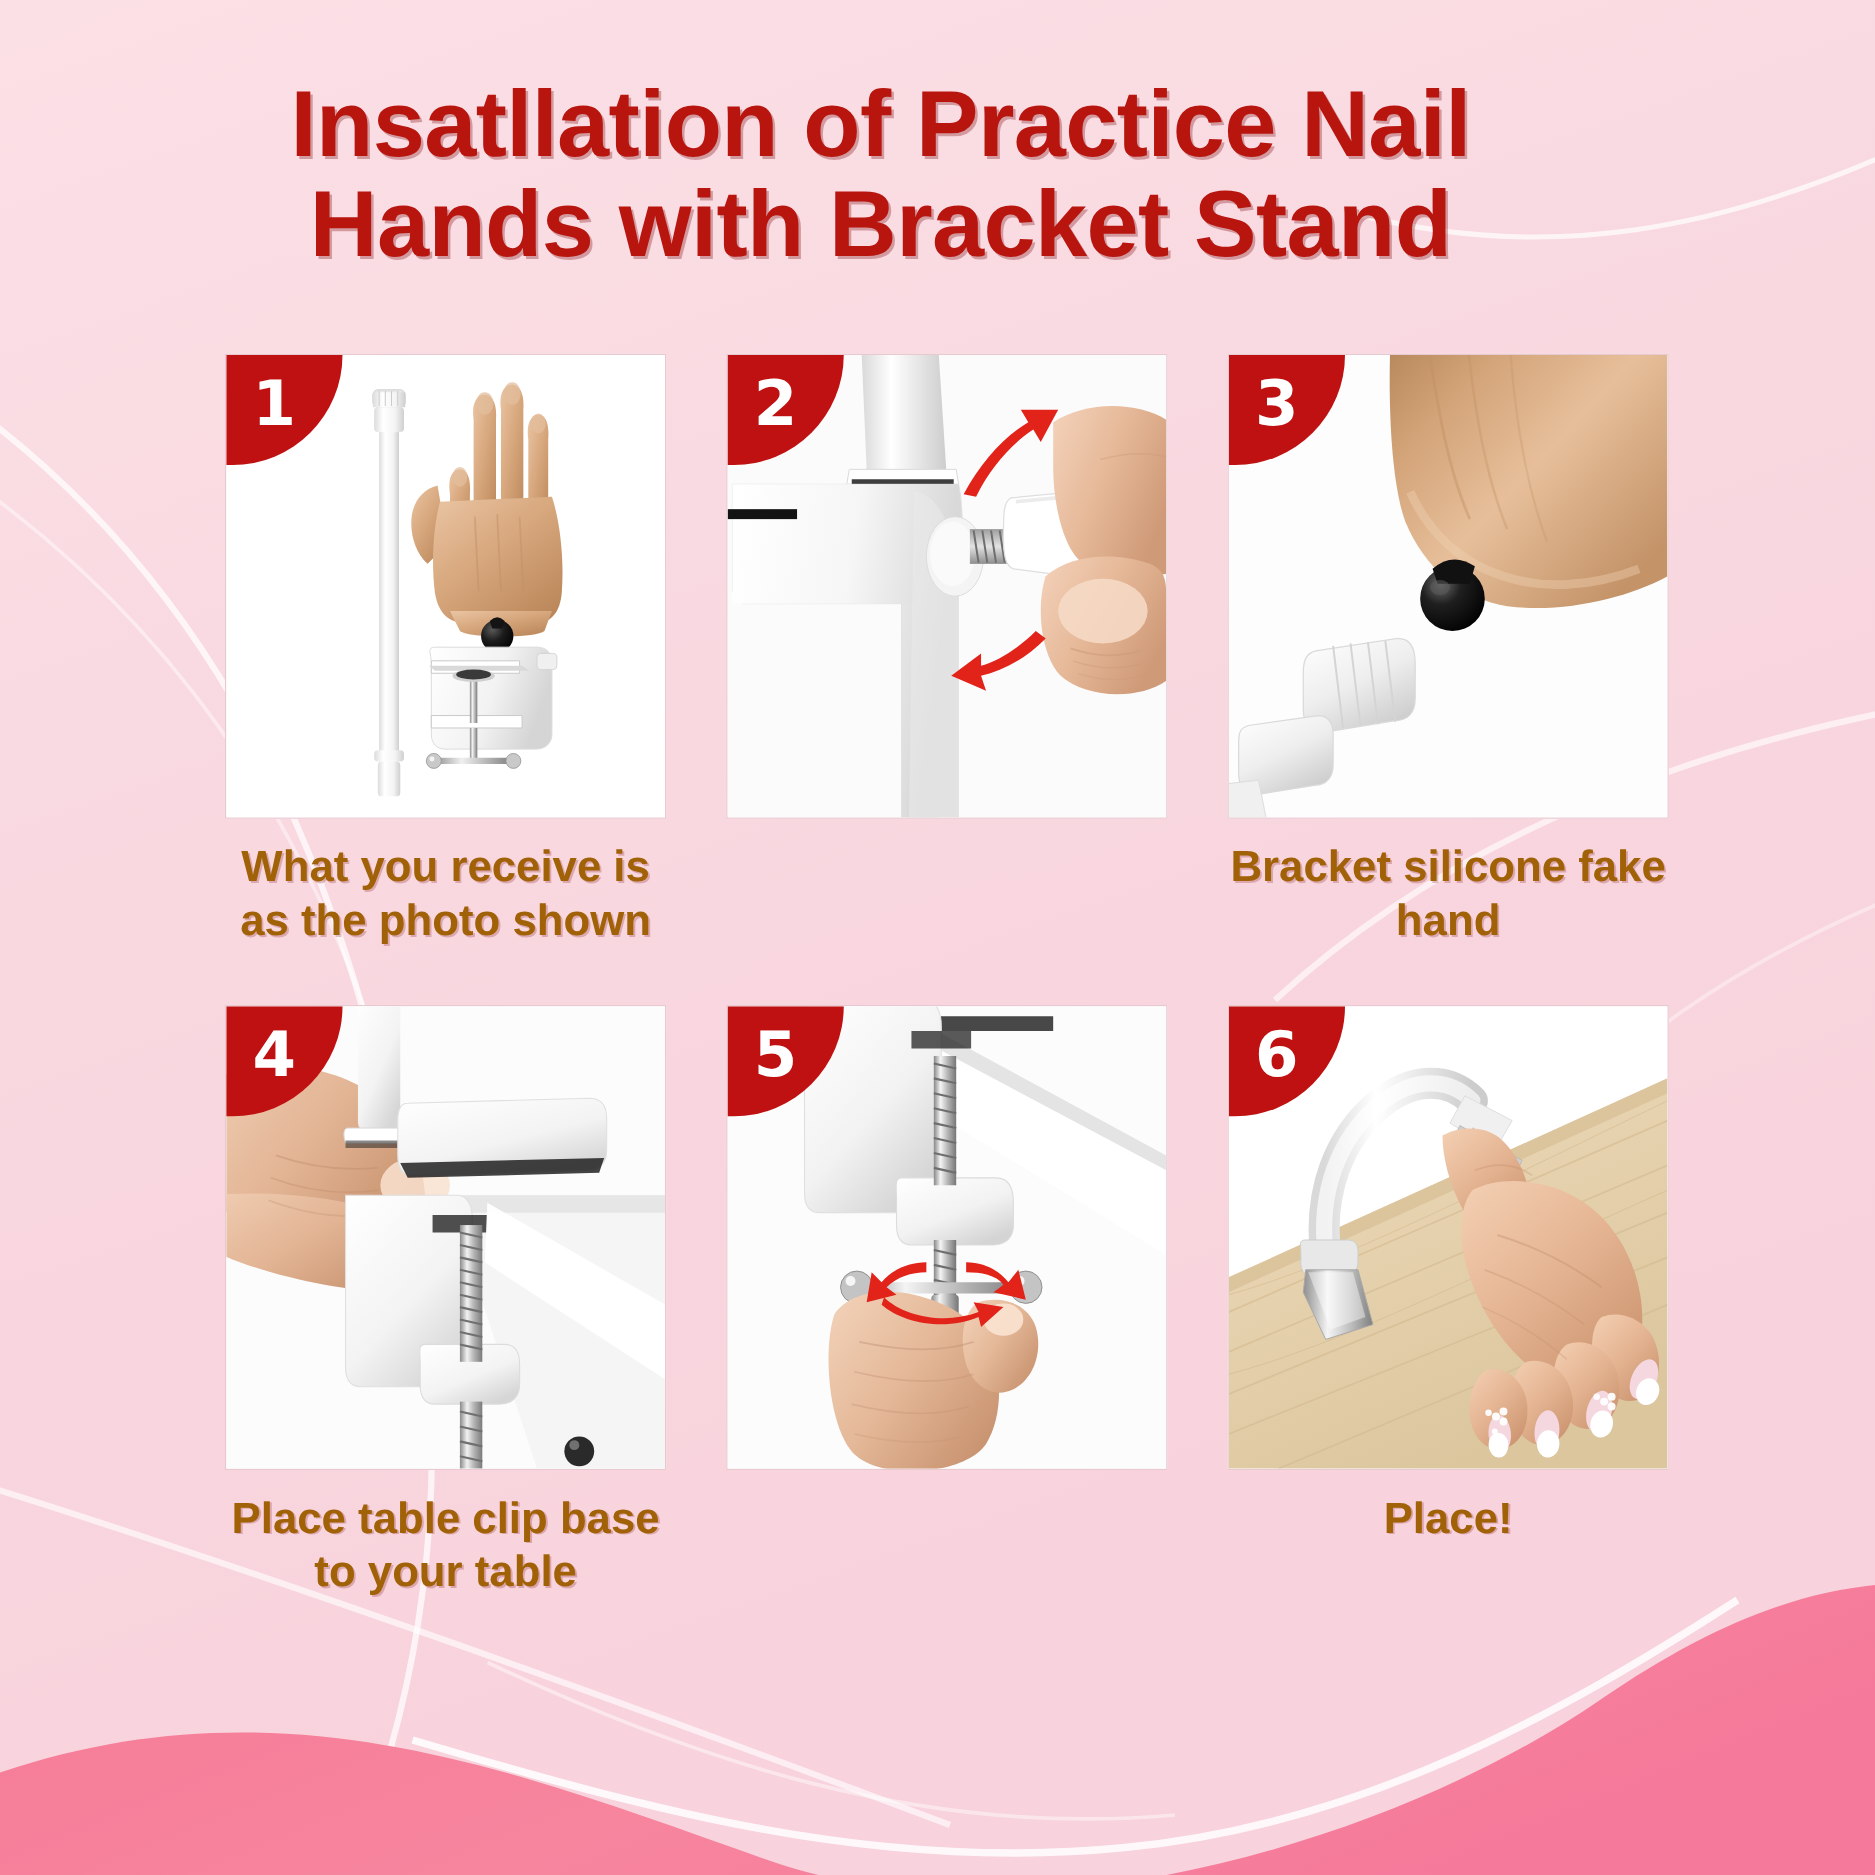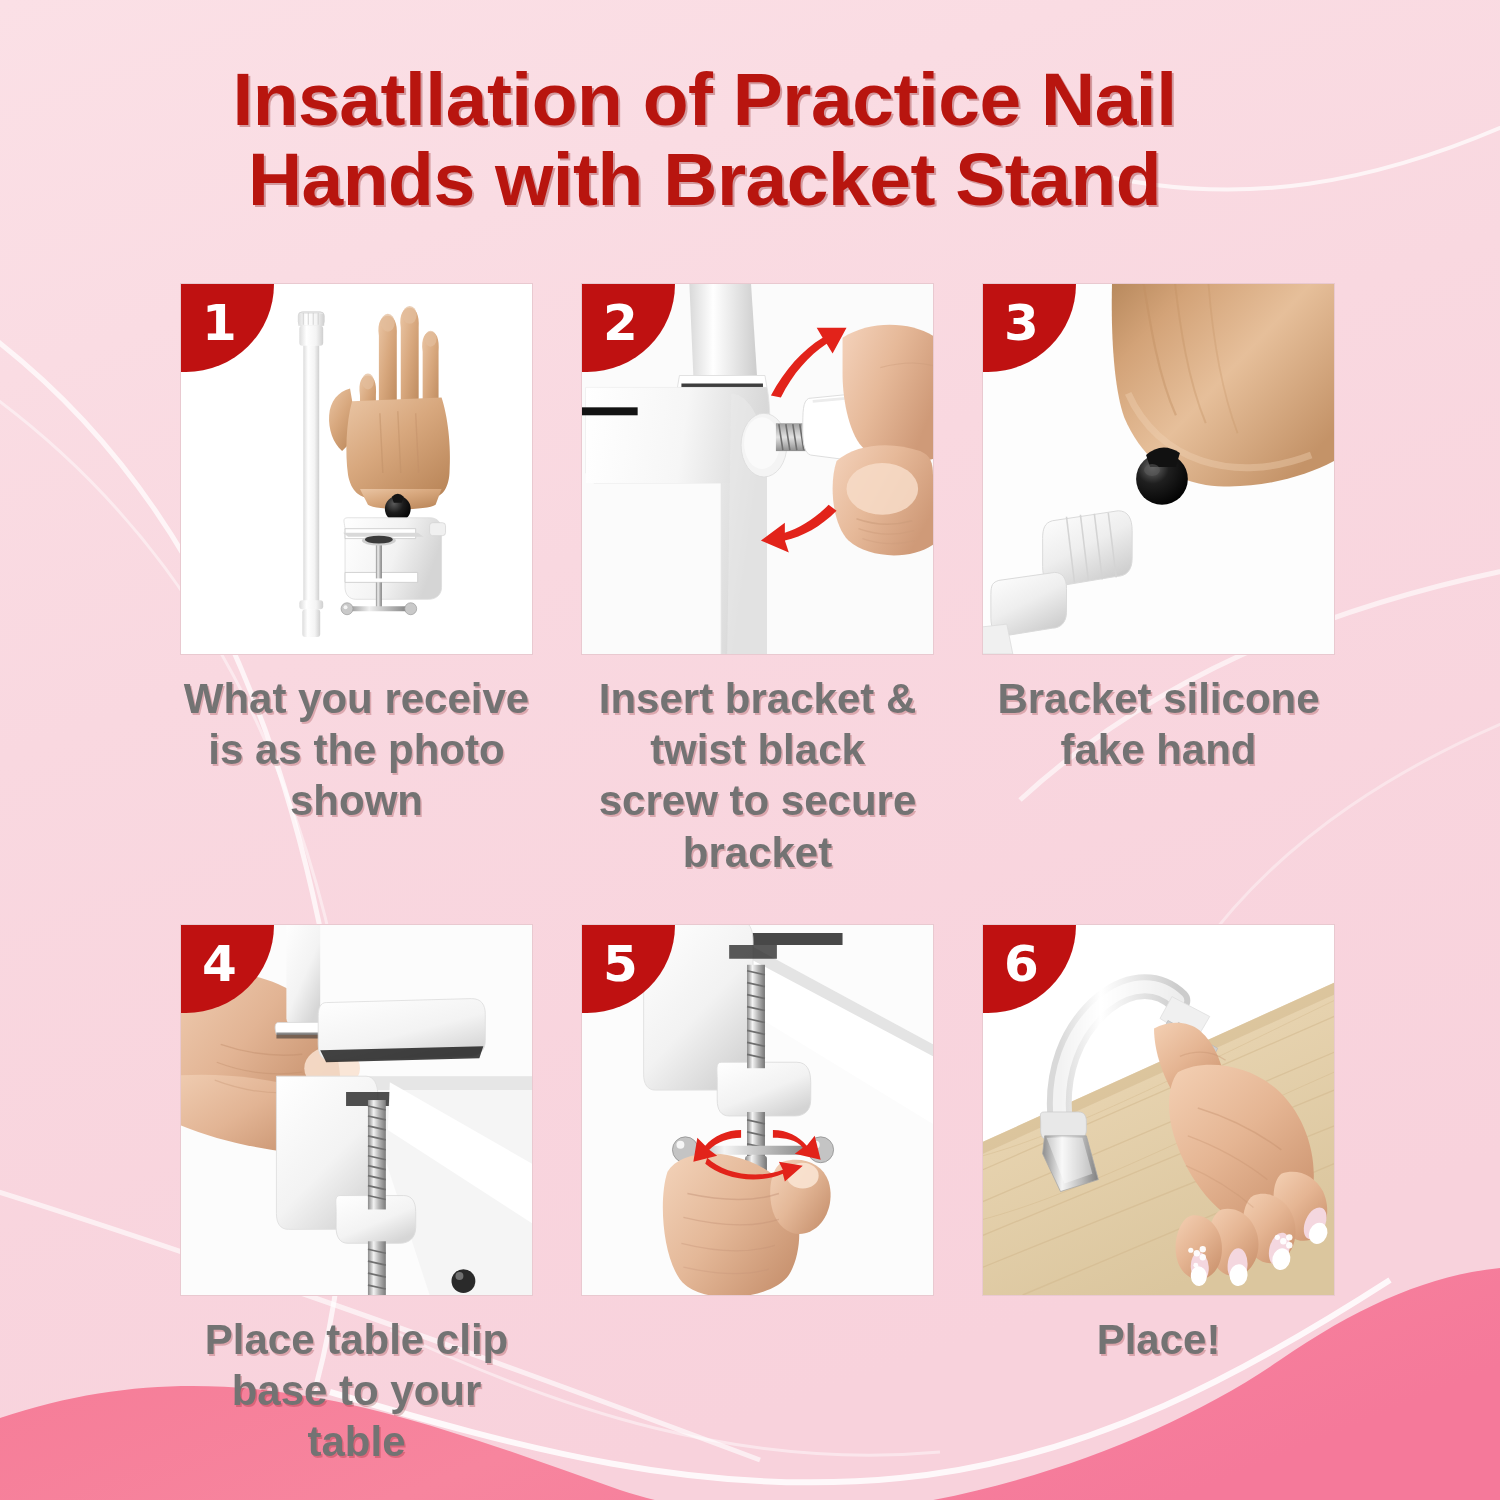--- a/index.html
+++ b/index.html
@@ -70,22 +70,22 @@
     color:#ffffff;
     font-size:50px;
     font-weight:bold;
     line-height:1;
     font-family:"DejaVu Sans", sans-serif;
   }
 
   .caption {
     margin-top:18px;
     text-align:center;
-    color:#737373;
-    font-size:42px;
+    color:#a16207;
+    font-size:35px;
     font-weight:bold;
     line-height:1.22;
     text-shadow:1.5px 1.5px 0 rgba(120,0,0,0.22);
   }
   .caption.tight { padding:0 4px; }
 </style>
 </head>
 <body>
 
 <svg id="bg-layer" viewBox="0 0 1500 1500" preserveAspectRatio="none">
@@ -310,21 +310,20 @@
             <g fill="#e2231a">
               <path d="M256 228 C240 244 222 254 204 258 L208 270 L180 258 L204 240 L204 250
                        C218 246 234 236 248 222 Z"></path>
             </g>
           </svg>
         </div>
         <div class="badge">
           <span class="badge-num">2</span>
         </div>
       </div>
-      <div class="caption tight">Insert bracket &amp; twist black screw to secure bracket</div>
     </div>
 
     <div class="step">
       <div class="panel">
         <div class="panel-art">
           <svg viewBox="0 0 353 372" preserveAspectRatio="xMidYMid slice">
             <defs>
               <linearGradient id="wrist3" x1="0.05" y1="0" x2="0.95" y2="0.8">
                 <stop offset="0%" stop-color="#b98a5e"></stop>
                 <stop offset="22%" stop-color="#d3a378"></stop>

